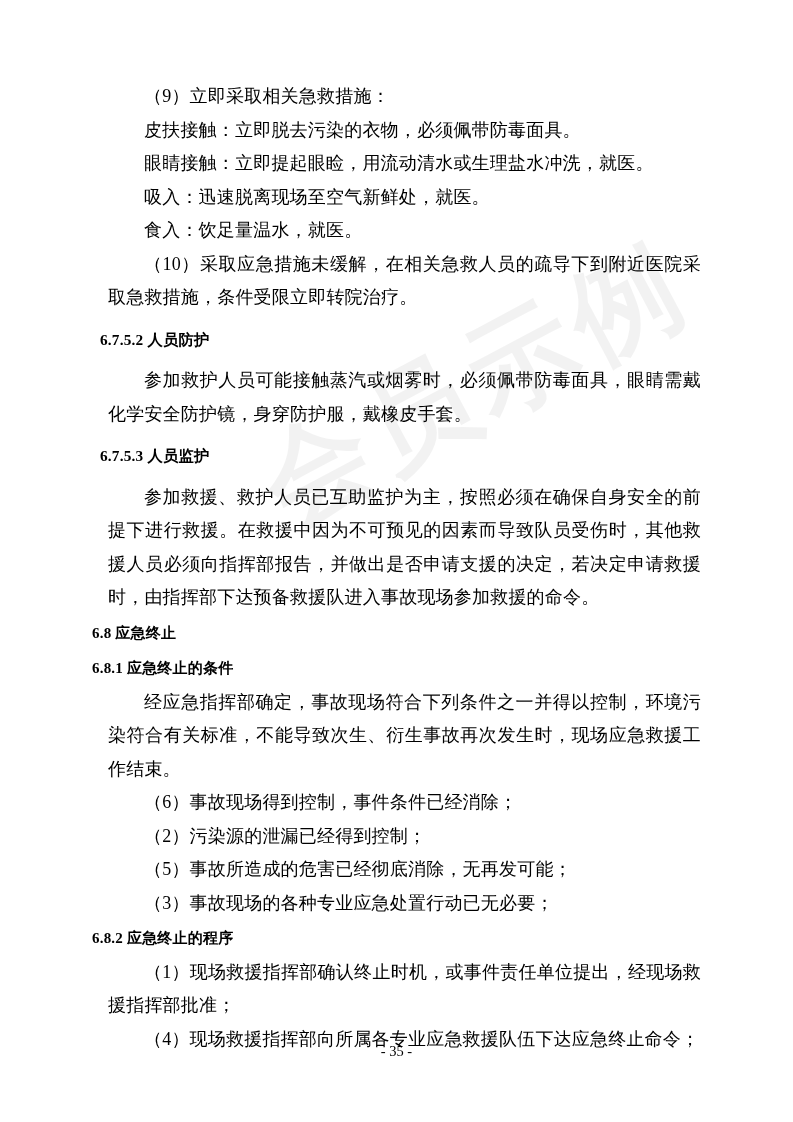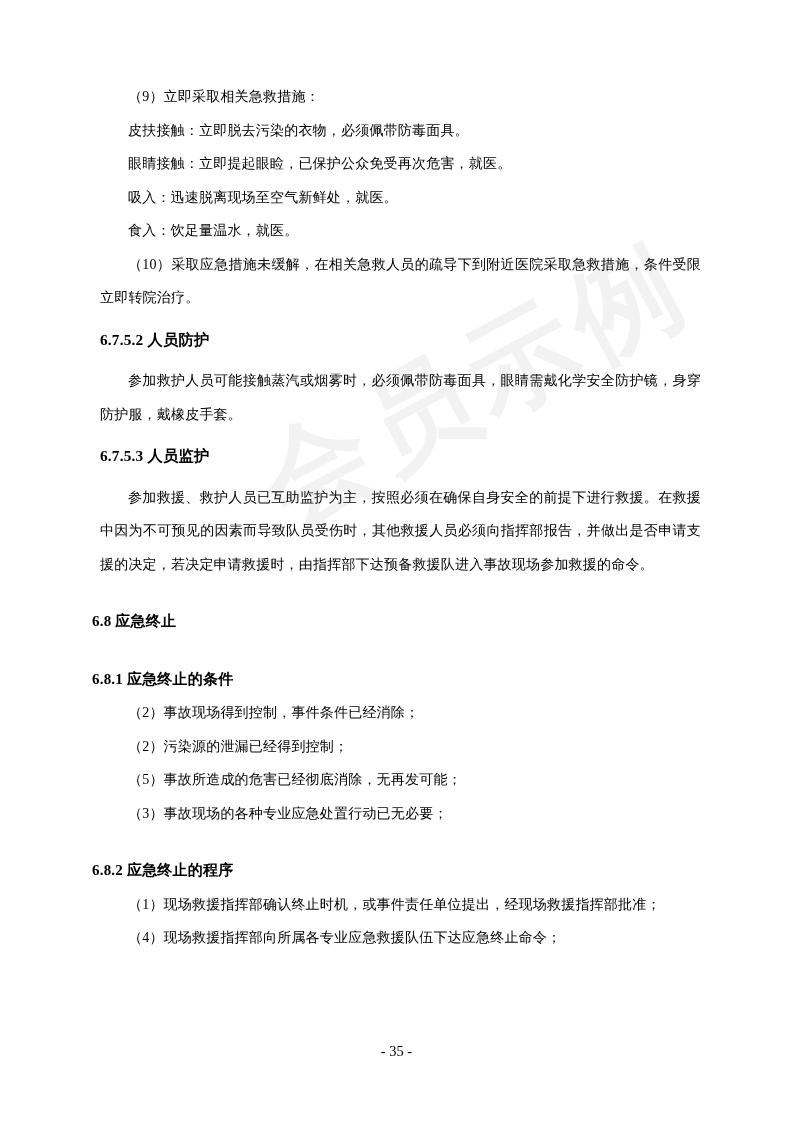--- a/index.html
+++ b/index.html
@@ -42,22 +42,22 @@
     letter-spacing: 8px;
     transform: rotate(-28deg);
     transform-origin: left top;
     white-space: nowrap;
   }
   .content {
     position: relative;
     z-index: 1;
   }
   p {
-    margin: 0 0 0 8px;
-    font-size: 14px;
+    margin: 0 0 0 16px;
+    font-size: 18px;
     line-height: 33.5px;
     text-align: justify;
     text-justify: inter-ideograph;
     letter-spacing: 0.2px;
   }
   .indent {
     text-indent: 2em;
   }
   .heading {
     font-weight: bold;
@@ -66,21 +66,21 @@
     margin: 8px;
     letter-spacing: 0.2px;
   }
   .heading-sub {
     font-weight: bold;
     font-size: 15px;
     line-height: 33.5px;
     margin: 0;
     letter-spacing: 0.2px;
   }
-  .spaced-before { margin-top: 24px; }
+  .spaced-before { margin-top: 2px; }
   .footer {
     position: absolute;
     left: 0;
     bottom: 62px;
     width: 793px;
     text-align: center;
     font-size: 14.5px;
     font-family: "Liberation Serif", "DejaVu Serif", serif;
     color: #000;
     z-index: 1;
@@ -92,35 +92,36 @@
 <div class="page">
 
   <div class="watermark">
     <span>会员示例</span>
   </div>
 
   <div class="content">
 
     <p class="indent">（9）立即采取相关急救措施：</p>
     <p class="indent">皮扶接触：立即脱去污染的衣物，必须佩带防毒面具。</p>
-    <p class="indent">眼睛接触：立即提起眼睑，已保护公众免受再次危害，就医。</p>
+    <p class="indent">眼睛接触：立即提起眼睑，用流动清水或生理盐水冲洗，就医。</p>
     <p class="indent">吸入：迅速脱离现场至空气新鲜处，就医。</p>
     <p class="indent">食入：饮足量温水，就医。</p>
     <p class="indent">（10）采取应急措施未缓解，在相关急救人员的疏导下到附近医院采取急救措施，条件受限立即转院治疗。</p>
 
     <p class="heading">6.7.5.2 人员防护</p>
     <p class="indent">参加救护人员可能接触蒸汽或烟雾时，必须佩带防毒面具，眼睛需戴化学安全防护镜，身穿防护服，戴橡皮手套。</p>
 
     <p class="heading">6.7.5.3 人员监护</p>
     <p class="indent">参加救援、救护人员已互助监护为主，按照必须在确保自身安全的前提下进行救援。在救援中因为不可预见的因素而导致队员受伤时，其他救援人员必须向指挥部报告，并做出是否申请支援的决定，若决定申请救援时，由指挥部下达预备救援队进入事故现场参加救援的命令。</p>
 
     <p class="heading-sub spaced-before">6.8 应急终止</p>
     <p class="heading-sub spaced-before">6.8.1 应急终止的条件</p>
 
-    <p class="indent">（2）事故现场得到控制，事件条件已经消除；</p>
+    <p class="indent">经应急指挥部确定，事故现场符合下列条件之一并得以控制，环境污染符合有关标准，不能导致次生、衍生事故再次发生时，现场应急救援工作结束。</p>
+    <p class="indent">（6）事故现场得到控制，事件条件已经消除；</p>
     <p class="indent">（2）污染源的泄漏已经得到控制；</p>
     <p class="indent">（5）事故所造成的危害已经彻底消除，无再发可能；</p>
     <p class="indent">（3）事故现场的各种专业应急处置行动已无必要；</p>
 
     <p class="heading-sub spaced-before">6.8.2 应急终止的程序</p>
     <p class="indent">（1）现场救援指挥部确认终止时机，或事件责任单位提出，经现场救援指挥部批准；</p>
     <p class="indent">（4）现场救援指挥部向所属各专业应急救援队伍下达应急终止命令；</p>
 
   </div>
 

